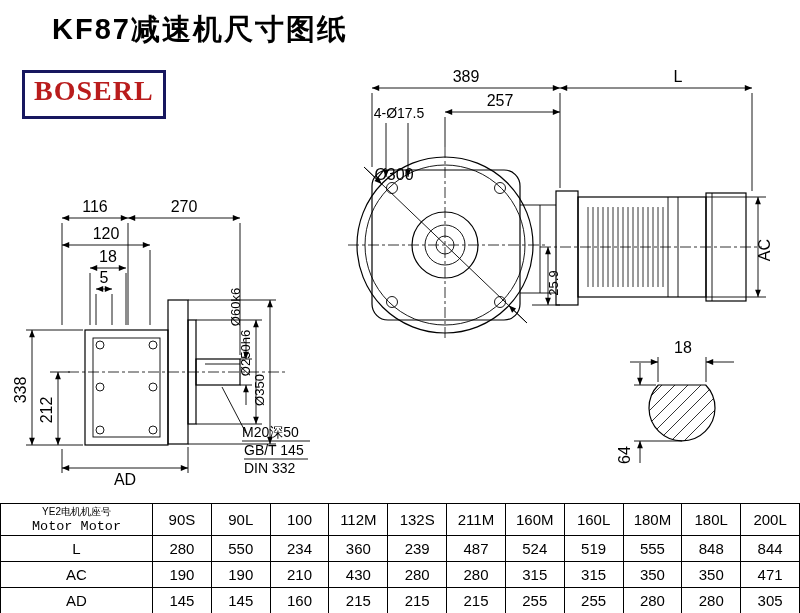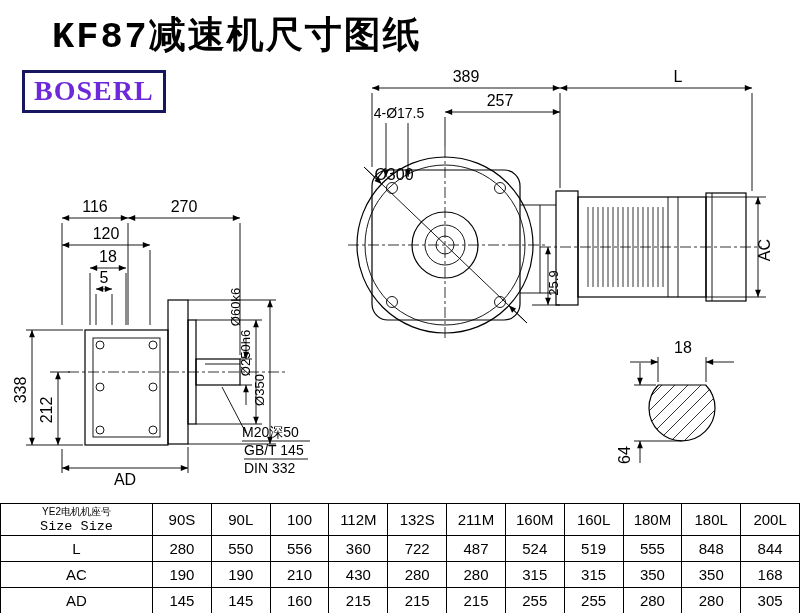--- a/index.html
+++ b/index.html
@@ -1,21 +1,21 @@
 <!DOCTYPE html>
 <html><head>
 <meta charset="utf-8">
 <style>
   *{margin:0;padding:0;box-sizing:border-box}
   html,body{width:800px;height:613px;background:#fff;position:relative;overflow:hidden;
     font-family:"Liberation Sans",sans-serif;color:#000}
-  .title{position:absolute;left:52px;top:10px;font-size:37px;font-weight:bold;letter-spacing:2px;
-    font-family:Liberation Mono, monospace}
-  .logo{position:absolute;left:22px;top:70px;border:3px solid #17175f;padding:0 9px 2px 9px;
-    font-family:"Liberation Serif",serif;font-weight:bold;font-size:28px;color:#6d28d9;
+  .title{position:absolute;left:52px;top:10px;font-size:29px;font-weight:bold;letter-spacing:2px;
+    font-family:Liberation Sans, sans-serif}
+  .logo{position:absolute;left:22px;top:70px;border:3px solid #17175f;padding:0 9px 8px 9px;
+    font-family:"Liberation Serif",serif;font-weight:bold;font-size:28px;color:#b91c1c;
     letter-spacing:1px;line-height:1.25;background:#fff}
   svg.draw{position:absolute;left:0;top:55px}
   svg text{font-family:"Liberation Sans",sans-serif;fill:#000}
   .dim-t{font-size:16px;text-anchor:middle}
   .sm-t{font-size:13px;text-anchor:middle}
   .note-t{font-size:14px;text-anchor:start}
   .ln{stroke:#000;stroke-width:1.2;fill:none}
   .dl{stroke:#000;stroke-width:0.9;fill:none}
   .cl{stroke:#000;stroke-width:0.8;fill:none;stroke-dasharray:11 3 3 3}
   .fin{stroke:#000;stroke-width:0.8;fill:none}
@@ -236,61 +236,61 @@
       <col>
       <col>
       <col>
       <col>
       <col>
   </colgroup>
   <tbody>
       <tr>
     <th class="lbl">
       <div class="cn">YE2电机机座号</div>
-      <div class="en">Size Size</div>
+      <div class="en">Motor Motor</div>
     </th>
     <th>90S</th>
     <th>90L</th>
     <th>100</th>
     <th>112M</th>
     <th>132S</th>
     <th>211M</th>
     <th>160M</th>
     <th>160L</th>
     <th>180M</th>
     <th>180L</th>
     <th>200L</th>
   </tr>
   <tr>
     <td>L</td>
     <td>280</td>
     <td>550</td>
-    <td>556</td>
+    <td>234</td>
     <td>360</td>
-    <td>722</td>
+    <td>239</td>
     <td>487</td>
     <td>524</td>
     <td>519</td>
     <td>555</td>
     <td>848</td>
     <td>844</td>
   </tr>
   <tr>
     <td>AC</td>
     <td>190</td>
     <td>190</td>
     <td>210</td>
     <td>430</td>
     <td>280</td>
     <td>280</td>
     <td>315</td>
     <td>315</td>
     <td>350</td>
     <td>350</td>
-    <td>168</td>
+    <td>471</td>
   </tr>
   <tr>
     <td>AD</td>
     <td>145</td>
     <td>145</td>
     <td>160</td>
     <td>215</td>
     <td>215</td>
     <td>215</td>
     <td>255</td>

